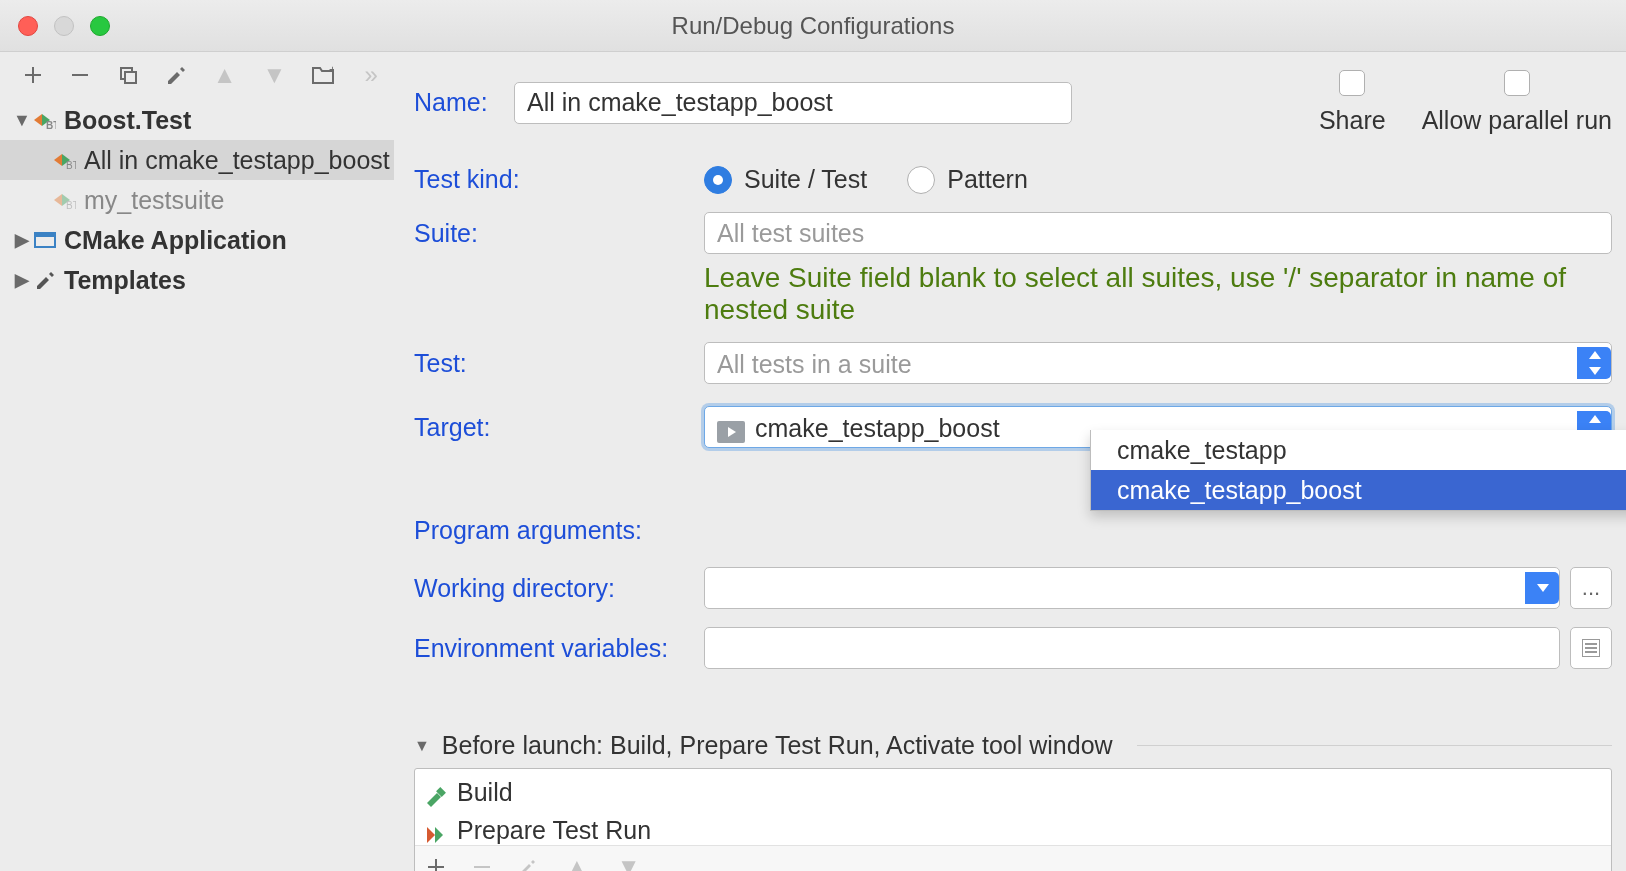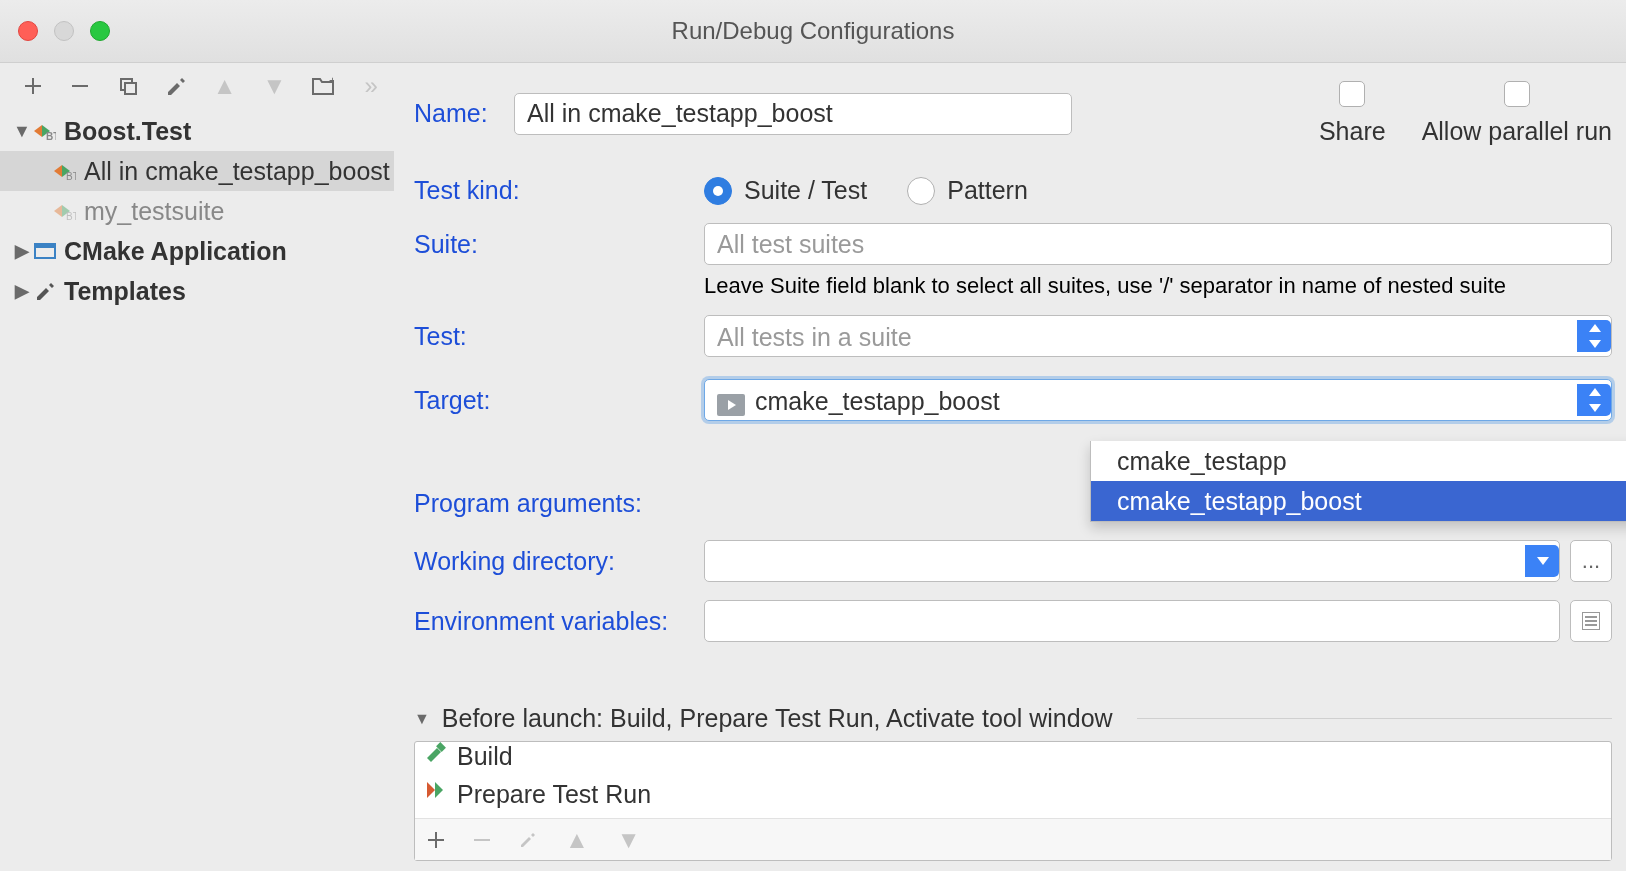--- a/index.html
+++ b/index.html
@@ -9,21 +9,21 @@
     height: 871px;
     font-family: -apple-system, "Helvetica Neue", Arial, sans-serif;
     font-size: 24px;
     background: #ececec;
     color: #333;
     overflow: hidden;
   }
 
   
   .titlebar {
-    height: 63px;
+    height: 52px;
     background: linear-gradient(#ececec, #e0e0e0);
     border-bottom: 1px solid #cfcfcf;
     display: flex;
     align-items: center;
     position: relative;
   }
   .traffic-lights { display: flex; gap: 16px; margin-left: 18px; }
   .dot { width: 20px; height: 20px; border-radius: 50%; }
   .dot.red    { background: #ff5f57; border: 1px solid #e24640; }
   .dot.yellow { background: #d8d8d8; border: 1px solid #c2c2c2; }
@@ -125,21 +125,21 @@
   .radio.checked .circ {
     background: #2f7de1; border: 1px solid #2f7de1;
   }
   .radio.checked .circ::after {
     content: ""; width: 10px; height: 10px; border-radius: 50%; background: #fff;
   }
 
   .wide-input { flex: 1; }
 
   .hint {
-    font-size: 22px; color: #000000;
+    font-size: 28px; color: #4d7c0f;
     margin: -10px 0 16px 290px;
   }
 
   
   .combo {
     display: flex; align-items: flex-end;
     padding-right: 0;
     position: relative;
     flex: 1;
   }
@@ -200,21 +200,21 @@
   
   .before-launch { margin-top: 62px; }
   .bl-header { display:flex; align-items:center; gap: 12px; color:#333; font-size: 25px; }
   .bl-header .tri { font-size: 16px; color:#6a6a6a; }
   .bl-box {
     margin-top: 8px;
     border: 1px solid #bdbdbd;
     background: #fff;
     border-radius: 3px;
   }
-  .bl-row { height: 38px; display:flex; align-items:flex-start; padding: 0 10px; font-size: 25px; }
+  .bl-row { height: 38px; display:flex; align-items:flex-end; padding: 0 10px; font-size: 25px; }
   .bl-toolbar {
     height: 42px; border-top: 1px solid #e2e2e2;
     display:flex; align-items:center; gap: 28px; padding: 0 12px;
     color:#7d7d7d;
     background: #f7f7f7;
   }
   .hline { flex:1; height:1px; background:#d0d0d0; margin-left: 12px; }
 
   .faint { color:#c5c5c5; }
 

